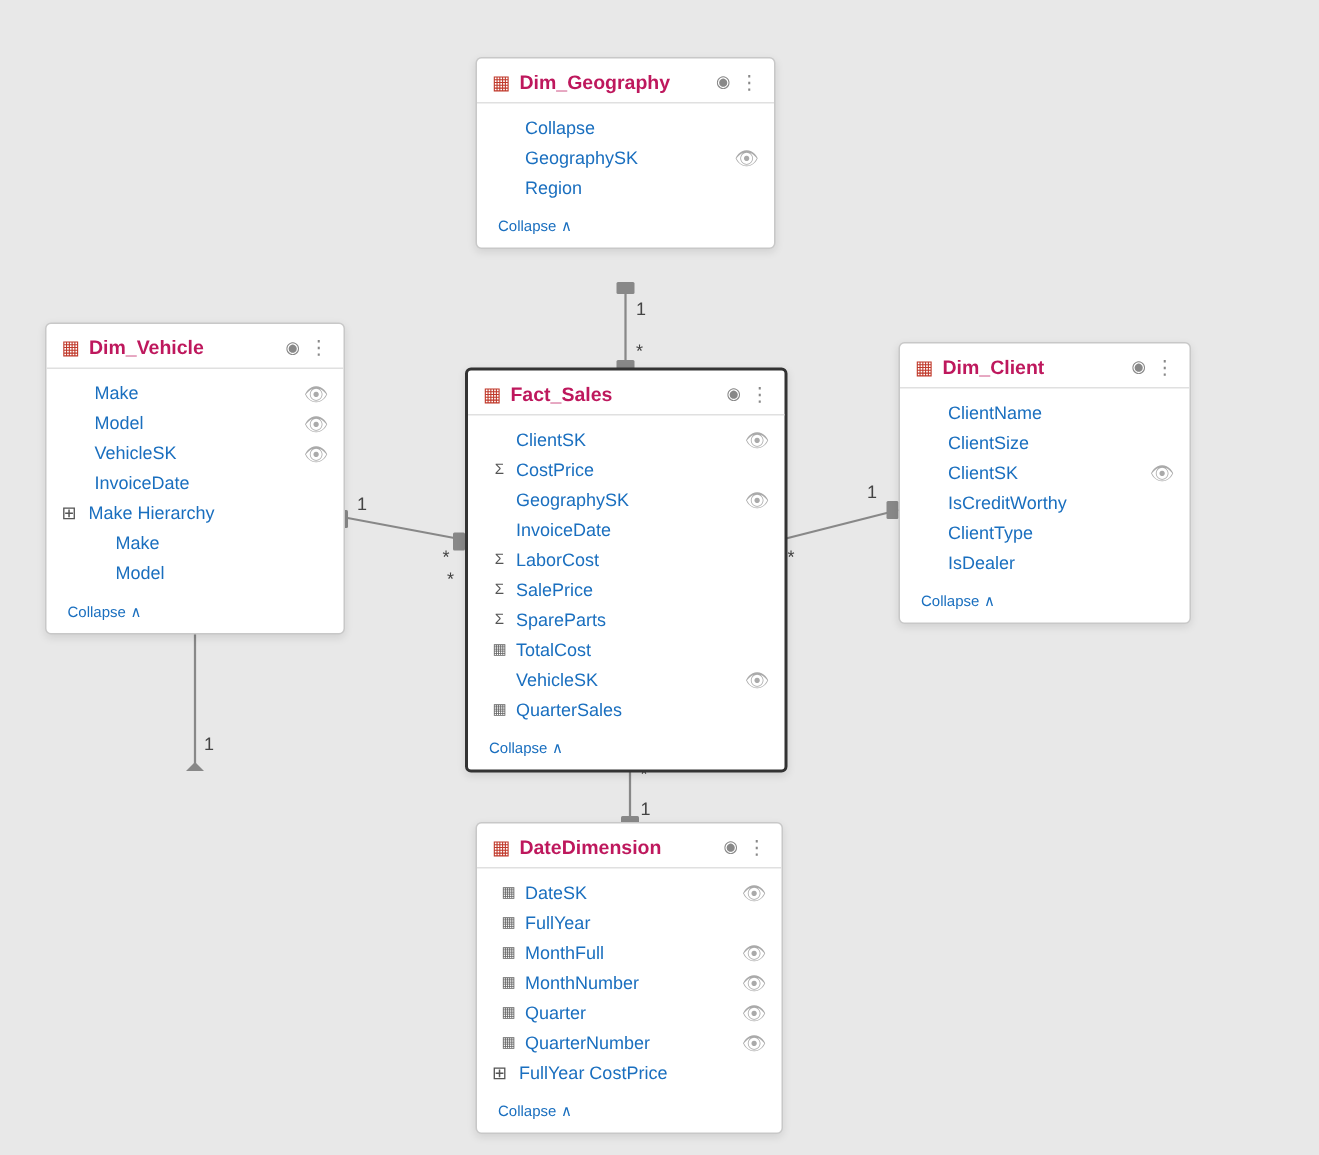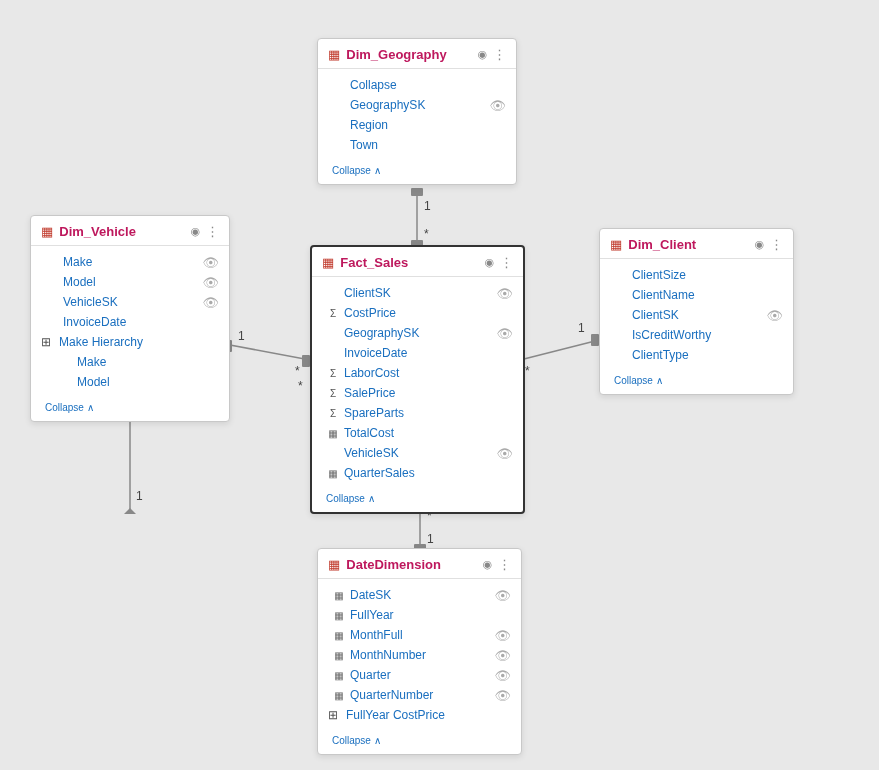--- a/index.html
+++ b/index.html
@@ -195,24 +195,20 @@
       </div>
       <div class="field-row">
         <span class="field-icon"></span>
         <span class="field-name">GeographySK</span>
         <span class="field-badge" style="font-size:13px;">👁</span>
       </div>
       <div class="field-row">
         <span class="field-icon"></span>
         <span class="field-name">Region</span>
       </div>
-      <div class="field-row">
-        <span class="field-icon"></span>
-        <span class="field-name">Town</span>
-      </div>
     </div>
     <div class="table-collapse">
       <span>Collapse</span>
       <span>∧</span>
     </div>
   </div>
 
   <div class="table-card" style="left:30px; top:215px; width:200px;">
     <div class="table-header">
       <span class="table-header-icon">▦</span>
@@ -326,38 +322,42 @@
       <span class="table-header-icon">▦</span>
       <span class="table-header-title">Dim_Client</span>
       <div class="table-header-actions">
         <span style="font-size:11px;">◉</span>
         <span>⋮</span>
       </div>
     </div>
     <div class="table-fields">
       <div class="field-row">
         <span class="field-icon"></span>
+        <span class="field-name">ClientName</span>
+      </div>
+      <div class="field-row">
+        <span class="field-icon"></span>
         <span class="field-name">ClientSize</span>
       </div>
       <div class="field-row">
         <span class="field-icon"></span>
-        <span class="field-name">ClientName</span>
-      </div>
-      <div class="field-row">
-        <span class="field-icon"></span>
         <span class="field-name">ClientSK</span>
         <span class="field-badge" style="font-size:13px;">👁</span>
       </div>
       <div class="field-row">
         <span class="field-icon"></span>
         <span class="field-name">IsCreditWorthy</span>
       </div>
       <div class="field-row">
         <span class="field-icon"></span>
         <span class="field-name">ClientType</span>
+      </div>
+      <div class="field-row">
+        <span class="field-icon"></span>
+        <span class="field-name">IsDealer</span>
       </div>
     </div>
     <div class="table-collapse">
       <span>Collapse</span>
       <span>∧</span>
     </div>
   </div>
 
   <div class="table-card" style="left:317px; top:548px; width:205px;">
     <div class="table-header">

